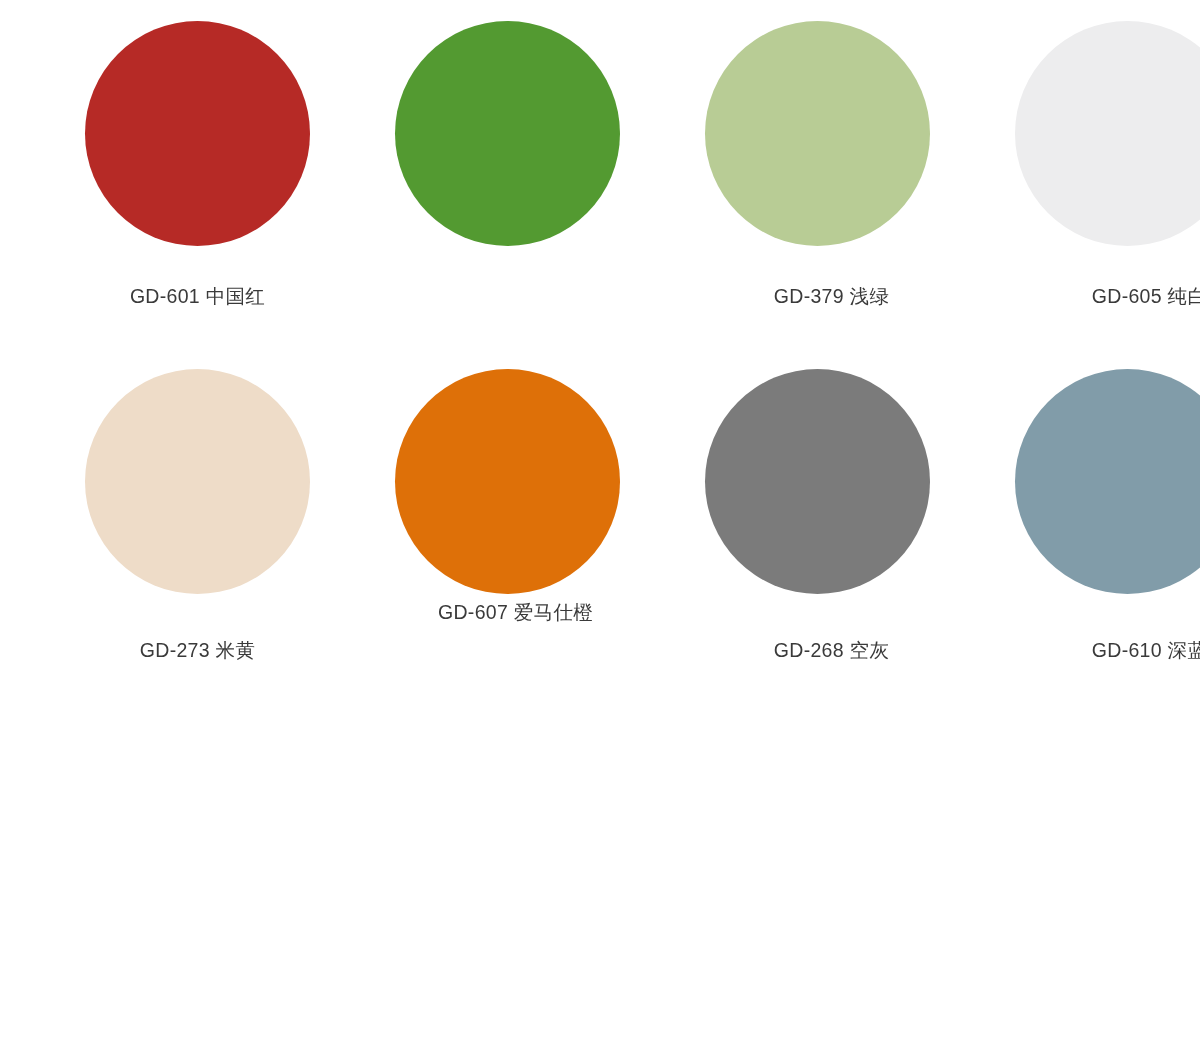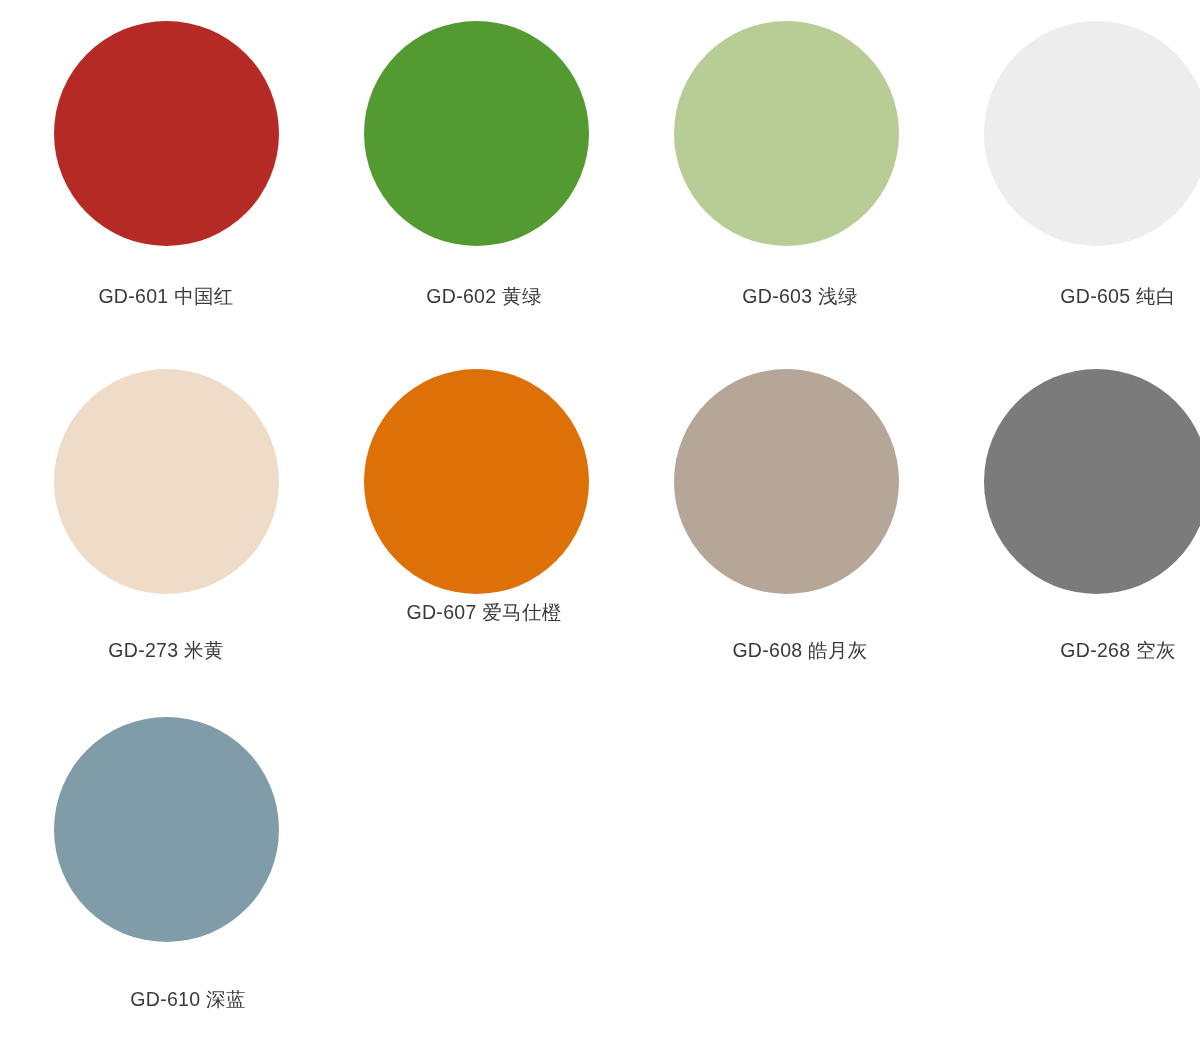--- a/index.html
+++ b/index.html
@@ -25,21 +25,21 @@
     grid-template-columns: repeat(4, 310px);
     grid-auto-rows: 348px;
     padding-left: 22px;
     padding-top: 21px;
     box-sizing: border-box;
   }
   .swatch-cell {
     width: 288px;
     display: flex;
     flex-direction: column;
-    align-items: center;
+    align-items: flex-end;
   }
   .swatch-disc {
     width: 225px;
     height: 225px;
     border-radius: 50%;
     flex: 0 0 auto;
     margin-left: 0;
   }
   .swatch-label {
     margin-top: 38px;
@@ -61,43 +61,38 @@
 </head>
 <body style="background: rgb(255, 255, 255);">
 
 <div class="palette-grid">
     <div class="swatch-cell">
       <div class="swatch-disc" style="background: rgb(182, 42, 38);"></div>
       <div class="swatch-label" style="color: rgb(58, 58, 58);">GD-601 中国红</div>
     </div>
     <div class="swatch-cell">
       <div class="swatch-disc" style="background: rgb(83, 154, 49);"></div>
-      <div class="swatch-label" style="color: rgb(58, 58, 58);">GD-602 黄绿</div>
     </div>
     <div class="swatch-cell">
       <div class="swatch-disc" style="background: rgb(184, 204, 149);"></div>
-      <div class="swatch-label" style="color: rgb(58, 58, 58);">GD-603 浅绿</div>
+      <div class="swatch-label" style="color: rgb(58, 58, 58);">GD-379 浅绿</div>
     </div>
     <div class="swatch-cell">
       <div class="swatch-disc" style="background: rgb(237, 237, 238);"></div>
       <div class="swatch-label" style="color: rgb(58, 58, 58);">GD-605 纯白</div>
     </div>
     <div class="swatch-cell">
       <div class="swatch-disc" style="background: rgb(238, 220, 200);"></div>
       <div class="swatch-label" style="color: rgb(58, 58, 58);">GD-273 米黄</div>
     </div>
     <div class="swatch-cell">
       <div class="swatch-disc" style="background: rgb(222, 112, 8);"></div>
       <div class="swatch-label" style="color: rgb(58, 58, 58); margin-top: 6px;">GD-607 爱马仕橙</div>
     </div>
     <div class="swatch-cell">
-      <div class="swatch-disc" style="background: rgb(181, 166, 152);"></div>
-      <div class="swatch-label" style="color: rgb(58, 58, 58);">GD-608 皓月灰</div>
-    </div>
-    <div class="swatch-cell">
       <div class="swatch-disc" style="background: rgb(123, 123, 123);"></div>
       <div class="swatch-label" style="color: rgb(58, 58, 58);">GD-268 空灰</div>
     </div>
     <div class="swatch-cell">
       <div class="swatch-disc" style="background: rgb(129, 156, 169);"></div>
       <div class="swatch-label" style="color: rgb(58, 58, 58);">GD-610 深蓝</div>
     </div>
   </div>
 
 </body></html>

